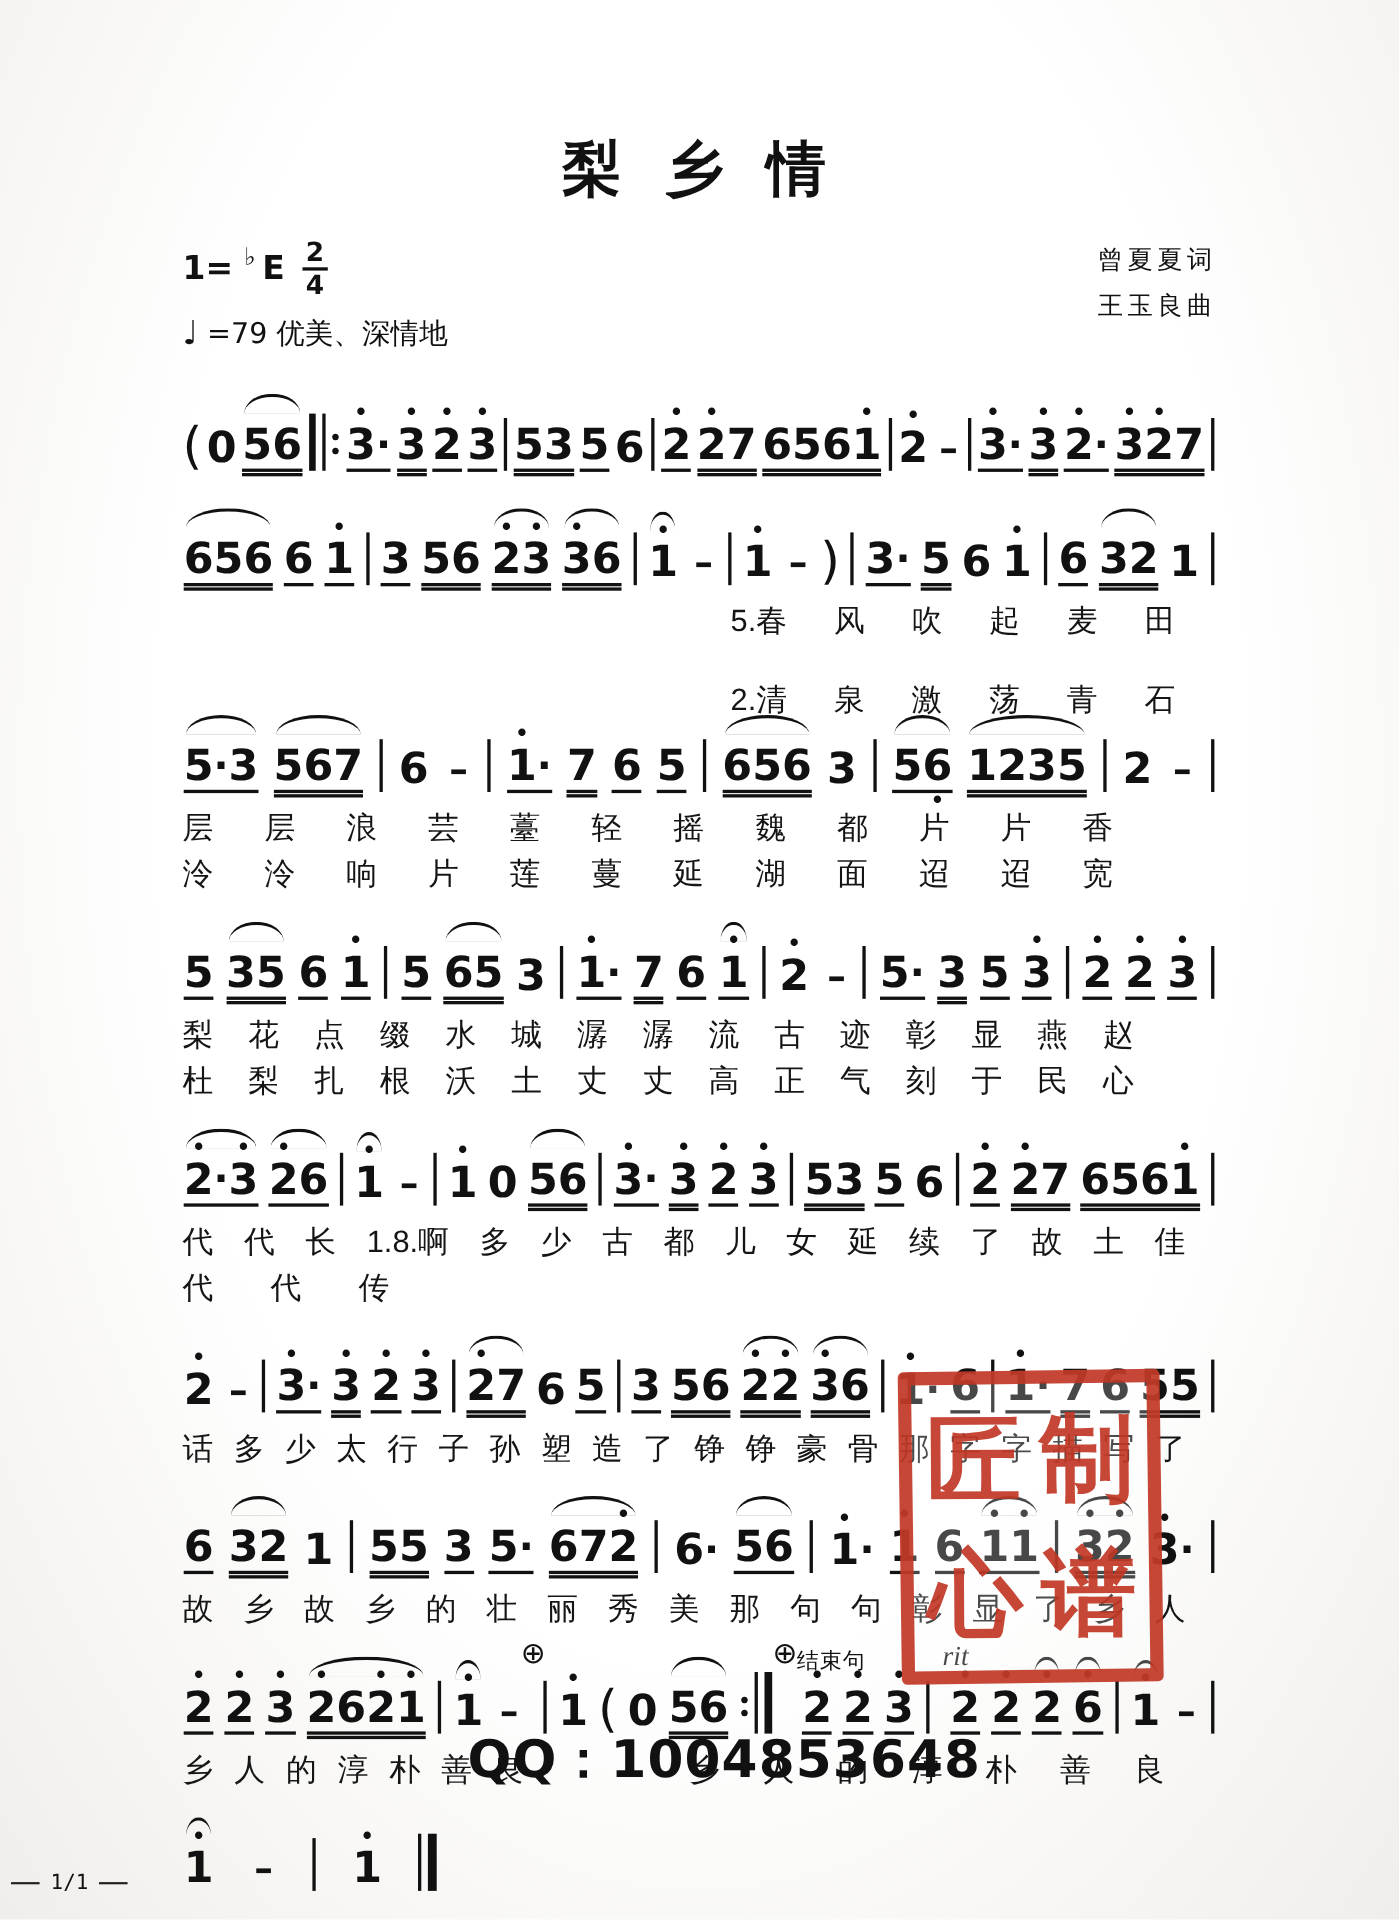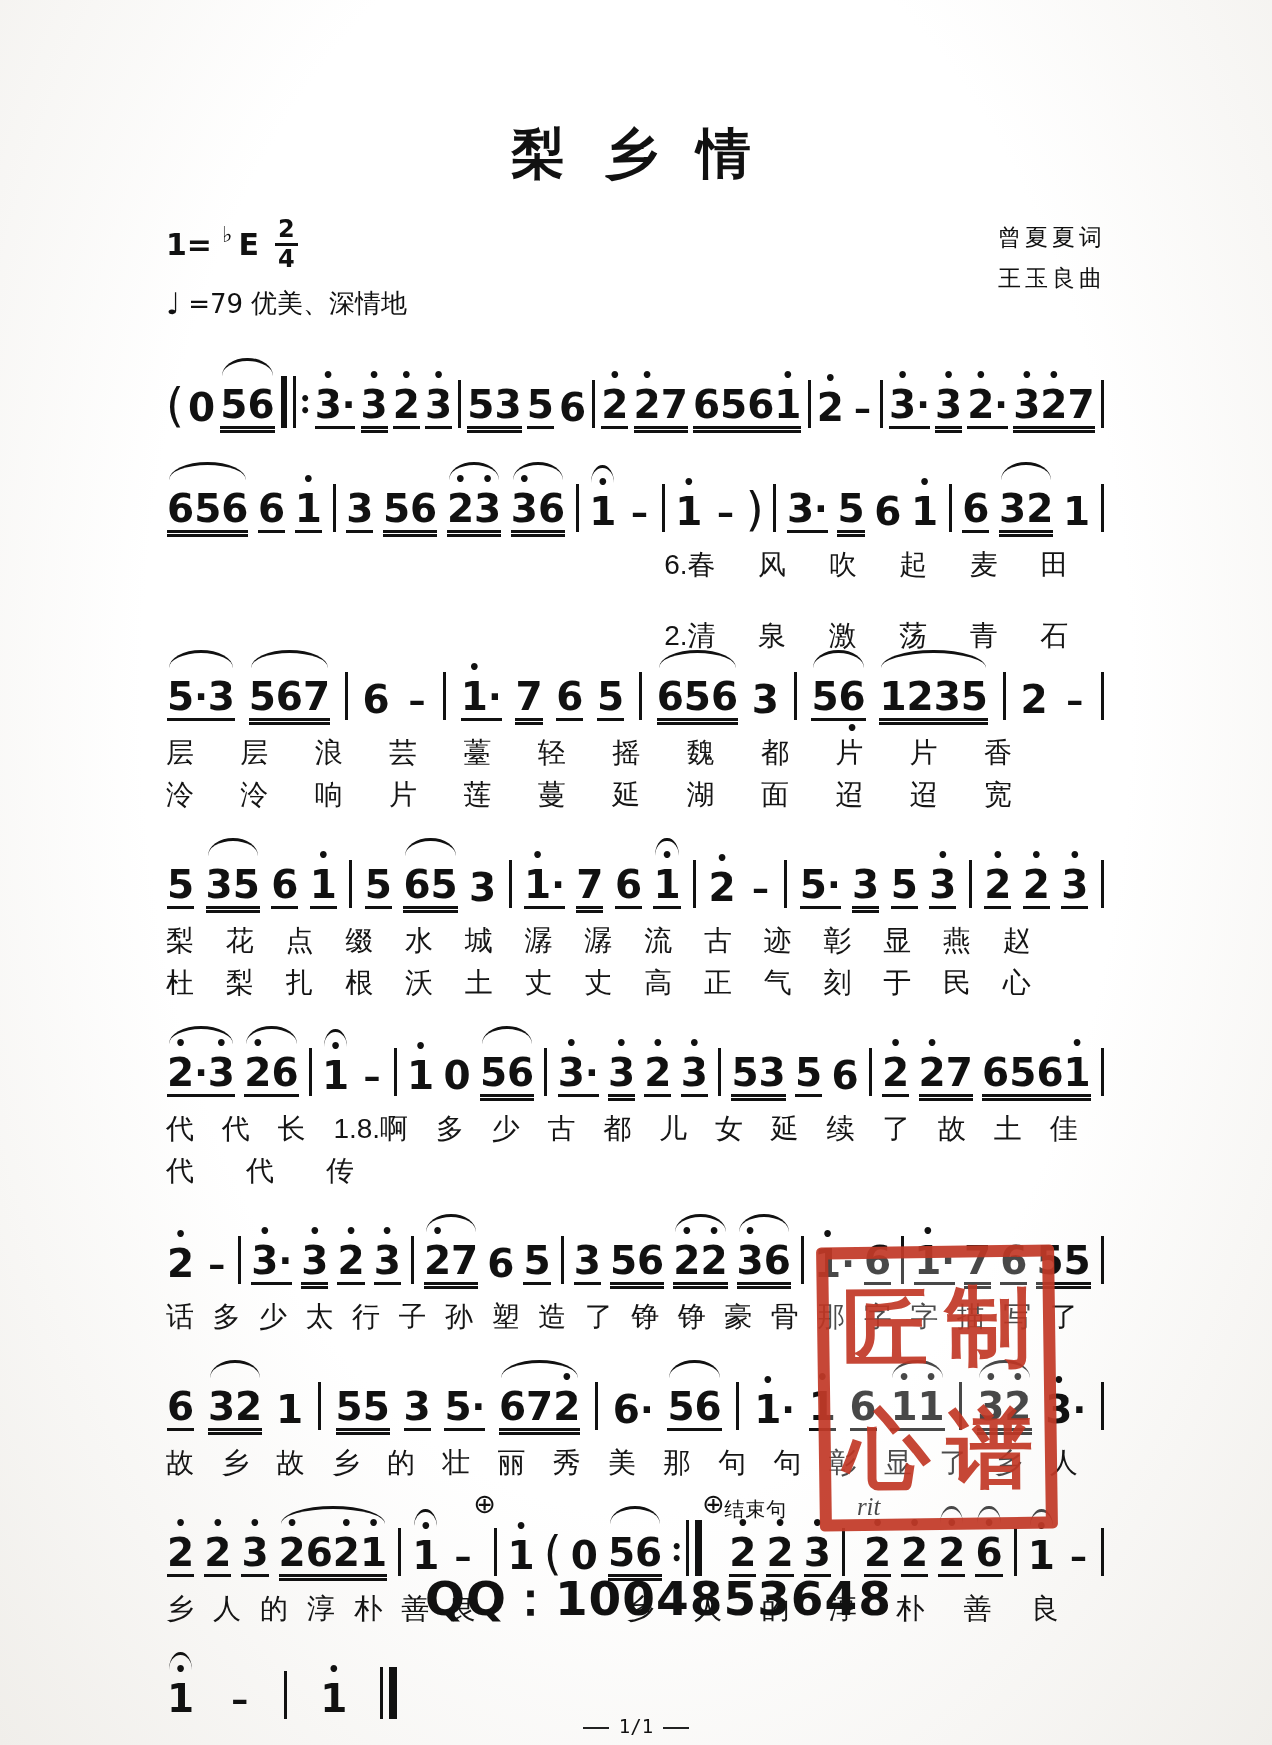--- a/index.html
+++ b/index.html
@@ -67,21 +67,21 @@
   .stamp{
     position:absolute;left:818px;top:1246px;width:206px;height:244px;
     border:12px solid #c23a28;border-radius:5px;transform:rotate(-0.8deg);
     display:grid;grid-template-columns:1fr 1fr;place-items:center;
     color:#c23a28;font-weight:700;font-size:86px;line-height:1;
     padding:8px 4px;opacity:0.93;background:rgba(255,255,255,0.25);
   }
   .stamp .sc{transform:rotate(0.5deg);}
 
   .qq{position:absolute;left:425px;top:1568px;font-size:47px;font-weight:700;letter-spacing:1px;}
-  .pagenum{position:absolute;top:1700px;left:0;width:100%;text-align:center;font-size:19px;font-family:"DejaVu Sans Mono",monospace;margin-top:15px;}
+  .pagenum{position:absolute;top:1700px;left:0;width:100%;text-align:left;font-size:19px;font-family:"DejaVu Sans Mono",monospace;}
   .pagenum .tick{display:inline-block;width:26px;border-bottom:2px solid #222;transform:translateY(-4px);margin:0 10px;}
 </style>
 </head>
 <body>
 
 <div class="page">
   <div class="inner">
     <h1 class="title">梨 乡 情</h1>
 
     <div class="meta">
@@ -495,21 +495,21 @@
                 <span class="nt">
                   <span class="du"></span>
                   <span class="nb">1</span>
                 </span>
               </span>
             </span>
             <span class="bar" style="height: 48px; width: 3px;"></span>
           </div>
           <div class="lyr-row">
             <div class="seg" style="left: 53%; width: 43%;">
-              <span class="syl">6.春</span>
+              <span class="syl">5.春</span>
               <span class="syl">风</span>
               <span class="syl">吹</span>
               <span class="syl">起</span>
               <span class="syl">麦</span>
               <span class="syl">田</span>
             </div>
           </div>
           <div class="lyr-row">
             <div class="seg" style="left: 53%; width: 43%; margin-top: 29px;">
               <span class="syl">2.清</span>

